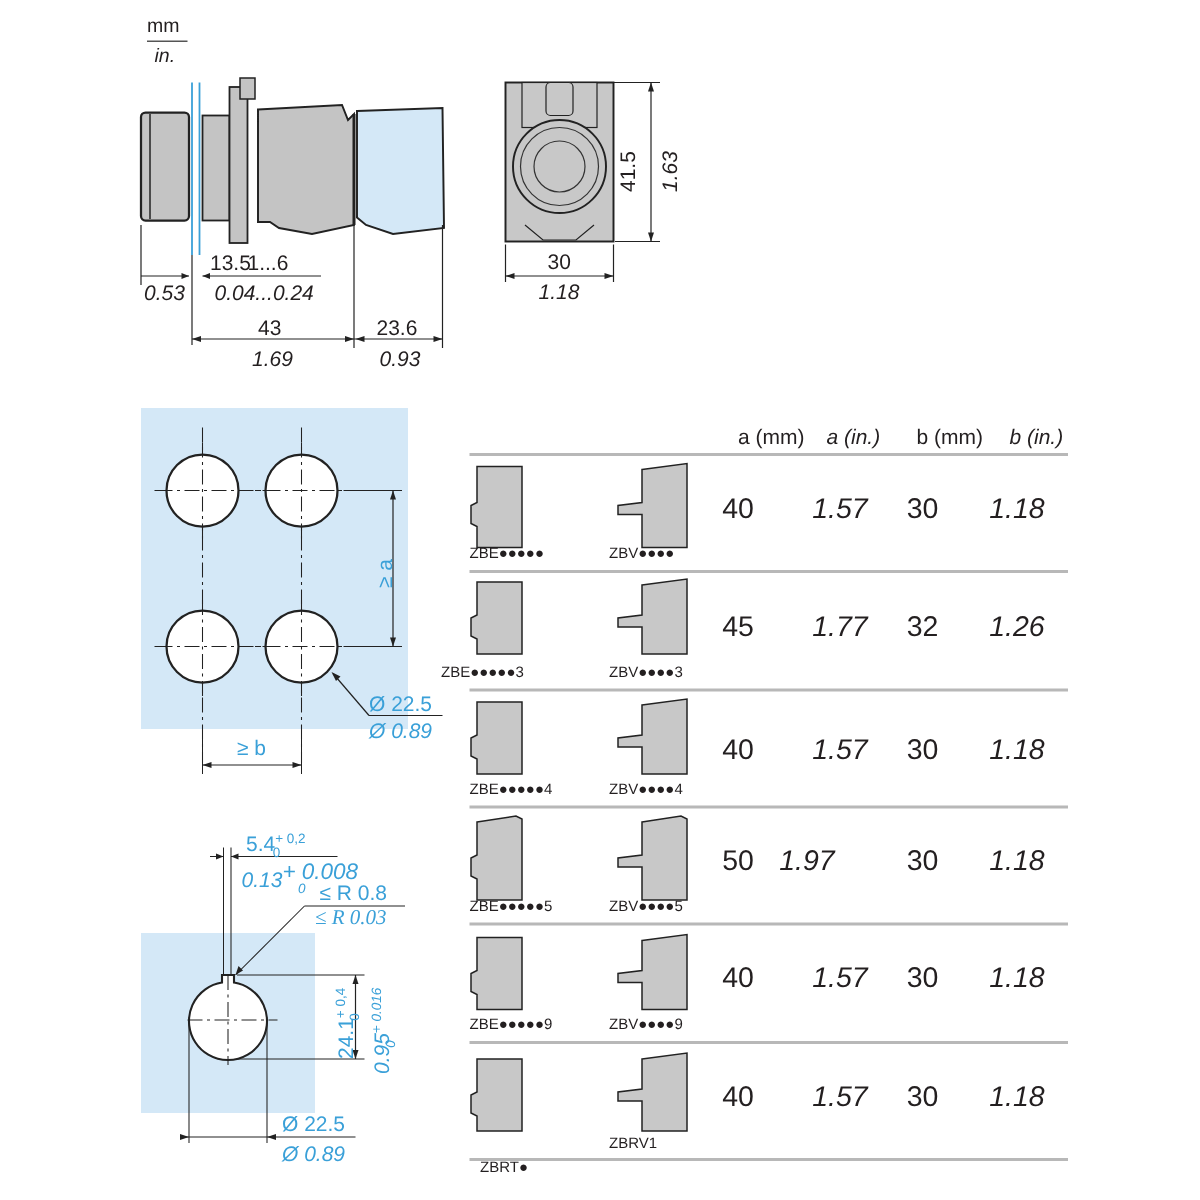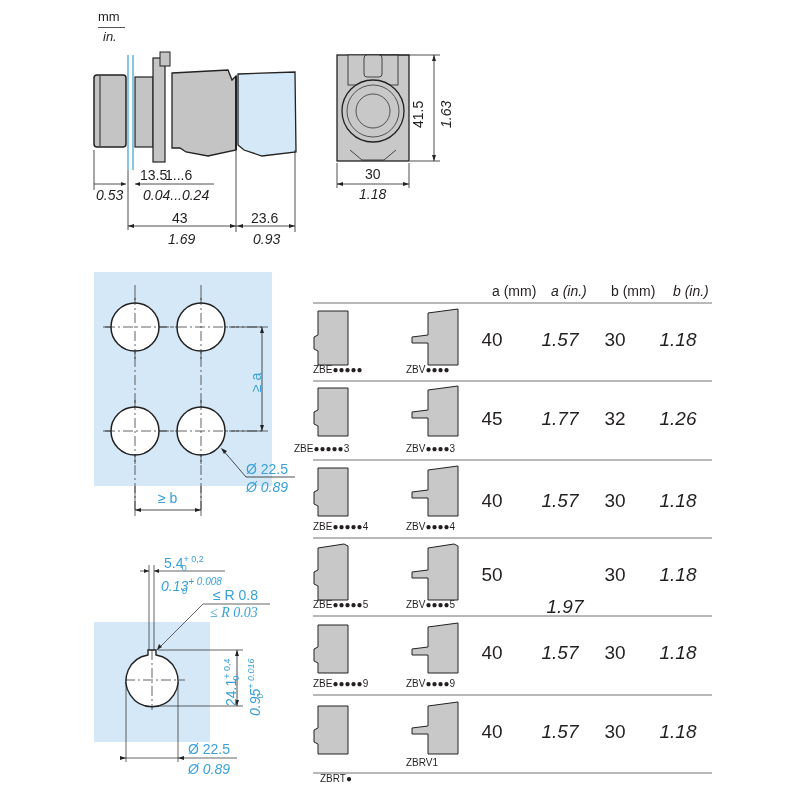--- a/index.html
+++ b/index.html
@@ -163,21 +163,21 @@
   <line x1="126" y1="682" x2="126" y2="762" stroke="#222" stroke-width="0.7"></line>
   <line x1="178" y1="682" x2="178" y2="762" stroke="#222" stroke-width="0.7"></line>
   <line x1="120" y1="758" x2="237" y2="758" stroke="#222" stroke-width="0.7"></line>
   <polygon points="126,758 120,756 120,760" fill="#222"></polygon>
   <polygon points="178,758 184,756 184,760" fill="#222"></polygon>
 </svg>
 <div class="abs txt blue" style="left:164px;top:551px;">
   <span>5.4</span><sup style="font-size:9px;">+ 0,2</sup><sub style="font-size:9px;margin-left:-22px;">0</sub>
 </div>
 <div class="abs txt blue it" style="left:161px;top:574px;">
-  <span>0.13</span><sup style="font-size:10px;">+ 0.008</sup><sub style="font-size:9px;margin-left:-40px;">0</sub>
+  <span>0.13</span><sup style="font-size:15px;">+ 0.008</sup><sub style="font-size:9px;margin-left:-40px;">0</sub>
 </div>
 <div class="abs txt blue" style="left:213px;top:587px;">≤ R 0.8</div>
 <div class="abs txt blue it" style="left:210px;top:605px;font-family:Liberation Serif, serif;">≤ R 0.03</div>
 <div class="abs txt blue" style="left:219px;top:706px;transform:rotate(-90deg);transform-origin:left top;">
   <span>24.1</span><sup style="font-size:9px;">+ 0,4</sup><sub style="font-size:9px;margin-left:-22px;">0</sub>
 </div>
 <div class="abs txt blue it" style="left:243px;top:716px;transform:rotate(-90deg);transform-origin:left top;">
   <span>0.95</span><sup style="font-size:9px;">+ 0.016</sup><sub style="font-size:9px;margin-left:-40px;">0</sub>
 </div>
 <div class="abs txt blue" style="left:188px;top:741px;">Ø 22.5</div>
@@ -249,21 +249,21 @@
       <g transform="translate(314,544)">
         <path d="M4 4 L30 0 L34 2 L34 56 L4 56 L4 42 L0 40 L0 28 L4 26 Z" fill="#c8c8c8" stroke="#222" stroke-width="1"></path>
       </g>
       <g transform="translate(408,544)">
         <path d="M20 4 L46 0 L50 2 L50 56 L20 56 L20 34 L4 34 L4 28 L20 26 Z" fill="#c8c8c8" stroke="#222" stroke-width="1"></path>
       </g>
     </svg>
     <div class="abs txt code" style="left:313px;top:597px;">ZBE●●●●●5</div>
     <div class="abs txt code" style="left:406px;top:597px;text-align:right;">ZBV●●●●5</div>
     <div class="abs txt cell" style="left:462px;top:567px;">50</div>
-    <div class="abs txt cell it" style="left:535px;top:567px;margin-top:32px;">1.97</div>
+    <div class="abs txt cell it" style="left:508px;top:567px;">1.97</div>
     <div class="abs txt cell" style="left:585px;top:567px;">30</div>
     <div class="abs txt cell it" style="left:648px;top:567px;">1.18</div>
   </div>
   <div class="rowline" style="top:615px;"></div>
 
   <div>
     <svg width="800" height="800">
       <g transform="translate(314,623)">
         <path d="M4 2 L34 2 L34 50 L4 50 L4 40 L0 38 L0 26 L4 24 Z" fill="#c8c8c8" stroke="#222" stroke-width="1"></path>
       </g>

